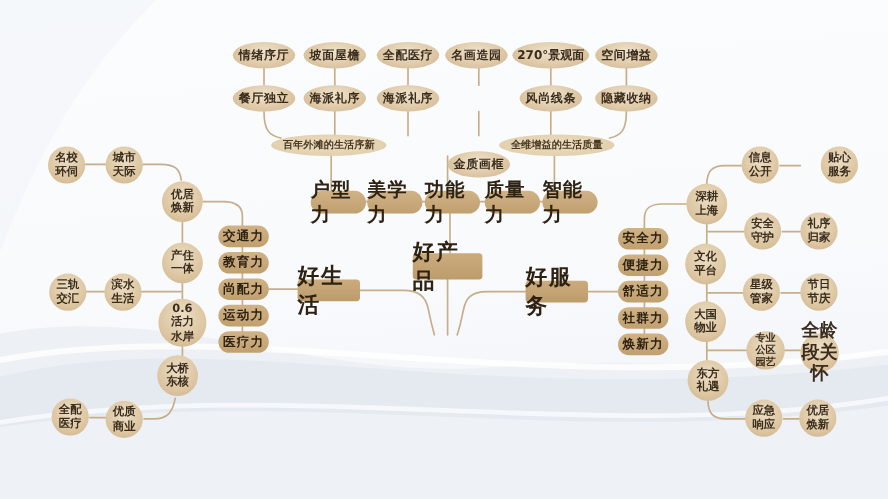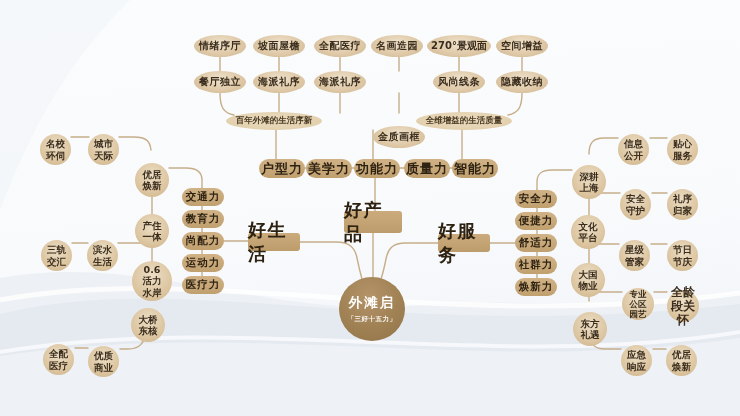--- a/index.html
+++ b/index.html
@@ -14,32 +14,32 @@
     position:absolute;display:flex;align-items:center;justify-content:center;
     box-sizing:border-box;color:#3a2d1d;font-weight:700;white-space:normal;
   }
   
   .el{border-radius:50%;font-size:10px;letter-spacing:.5px;
       background:radial-gradient(ellipse at 50% 38%,#f0e4ce 0%,#dfc9a8 55%,#cfb68e 100%);}
   
   .gel{border-radius:50%;font-size:8.5px;color:#4a3a24;letter-spacing:0;
       background:radial-gradient(ellipse at 50% 45%,#eedfc2 0%,#e2d0ae 70%,#d7c29c 100%);}
   
-  .pill{border-radius:10px;font-size:13px;color:#2e2212;letter-spacing:1px;
+  .pill{border-radius:10px;font-size:16px;color:#2e2212;letter-spacing:1px;
       background:linear-gradient(180deg,#d0b286,#c1a06f);}
   .pill.sm{font-size:10.5px;}
   
   .tag{border-radius:3px;font-size:18px;color:#2d2111;letter-spacing:1.5px;
       background:linear-gradient(180deg,#cbaa7c,#bd9c6c);}
   
   .circ{border-radius:50%;font-size:9.5px;line-height:1.18;text-align:center;
-      background:radial-gradient(circle at 50% 36%,#ecdec6 0%,#dcc5a0 62%,#cbb187 100%);margin-top:12px;}
+      background:radial-gradient(circle at 50% 36%,#ecdec6 0%,#dcc5a0 62%,#cbb187 100%);}
   .circ .t{display:inline-block;width:21px;}
   .circ.big .t{width:23px;}
-  .circ.w3 .t{width:32px;font-size:12px;}
+  .circ.w3 .t{width:32px;font-size:15px;}
   
   .center-node{border-radius:50%;flex-direction:column;color:#ffffff;
       background:radial-gradient(circle at 45% 30%,#b39368 0%,#a08154 55%,#917348 100%);}
   .center-node .ct{font-size:13.5px;font-weight:700;letter-spacing:2px;}
   .center-node .cs{font-size:6.5px;margin-top:3px;letter-spacing:.5px;opacity:.95;}
   .ln{fill:none;stroke:#c6ae8a;stroke-width:1.4;stroke-linecap:round;}
 </style>
 </head>
 <body>
 
@@ -129,24 +129,20 @@
   <div class="node pill" style="left:259px;top:159px;width:46px;height:19px;">户型力</div>
   <div class="node pill" style="left:306px;top:159px;width:46px;height:19px;">美学力</div>
   <div class="node pill" style="left:354px;top:159px;width:46px;height:19px;">功能力</div>
   <div class="node pill" style="left:404px;top:159px;width:46px;height:19px;">质量力</div>
   <div class="node pill" style="left:452px;top:159px;width:46px;height:19px;">智能力</div>
 
   <div class="node tag" style="left:344px;top:211px;width:58px;height:22px;">好产品</div>
   <div class="node tag" style="left:248px;top:233px;width:52px;height:18px;">好生活</div>
   <div class="node tag" style="left:438px;top:234px;width:52px;height:18px;">好服务</div>
 
-  <div class="node center-node" style="left:339px;top:277px;width:66px;height:64px;">
-    <span class="ct">外滩启</span>
-    <span class="cs">「三好十五力」</span>
-  </div>
 
   <div class="node pill sm" style="left:182px;top:188px;width:42px;height:18px;">交通力</div>
   <div class="node pill sm" style="left:182px;top:210px;width:42px;height:18px;">教育力</div>
   <div class="node pill sm" style="left:182px;top:232px;width:42px;height:18px;">尚配力</div>
   <div class="node pill sm" style="left:182px;top:254px;width:42px;height:18px;">运动力</div>
   <div class="node pill sm" style="left:182px;top:276px;width:42px;height:18px;">医疗力</div>
 
   <div class="node circ big" style="left:135px;top:151px;width:34px;height:34px;">
       <span class="t">优居焕新</span>
     </div>
@@ -194,21 +190,21 @@
   <div class="node circ big" style="left:571px;top:251px;width:34px;height:34px;">
       <span class="t">大国物业</span>
     </div>
   <div class="node circ big" style="left:573px;top:300px;width:34px;height:34px;">
       <span class="t">东方礼遇</span>
     </div>
 
   <div class="node circ" style="left:618px;top:122px;width:31px;height:31px;">
       <span class="t">信息公开</span>
     </div>
-  <div class="node circ" style="left:667px;top:122px;width:31px;height:31px;">
+  <div class="node circ" style="left:684px;top:122px;width:31px;height:31px;">
       <span class="t">贴心服务</span>
     </div>
   <div class="node circ" style="left:620px;top:177px;width:31px;height:31px;">
       <span class="t">安全守护</span>
     </div>
   <div class="node circ" style="left:667px;top:177px;width:31px;height:31px;">
       <span class="t">礼序归家</span>
     </div>
   <div class="node circ" style="left:619px;top:228px;width:31px;height:31px;">
       <span class="t">星级管家</span>

